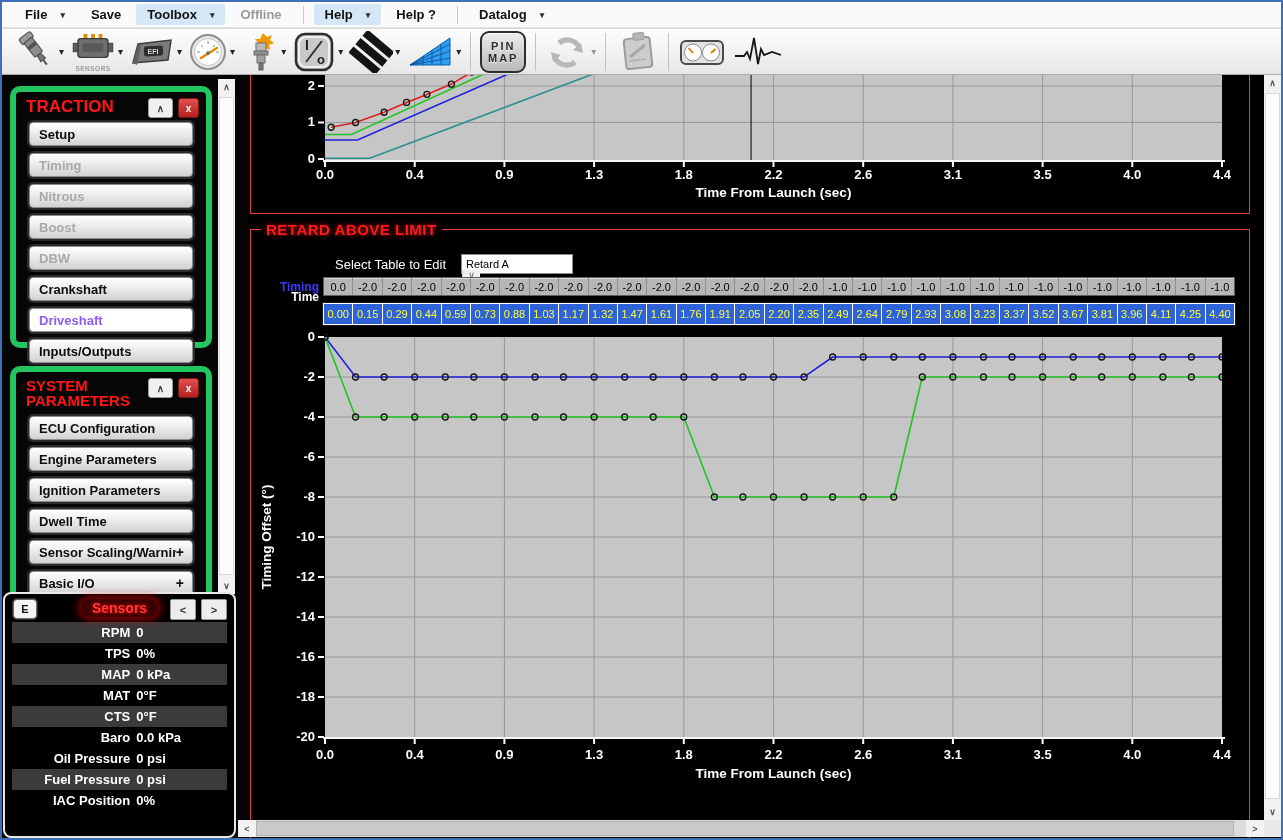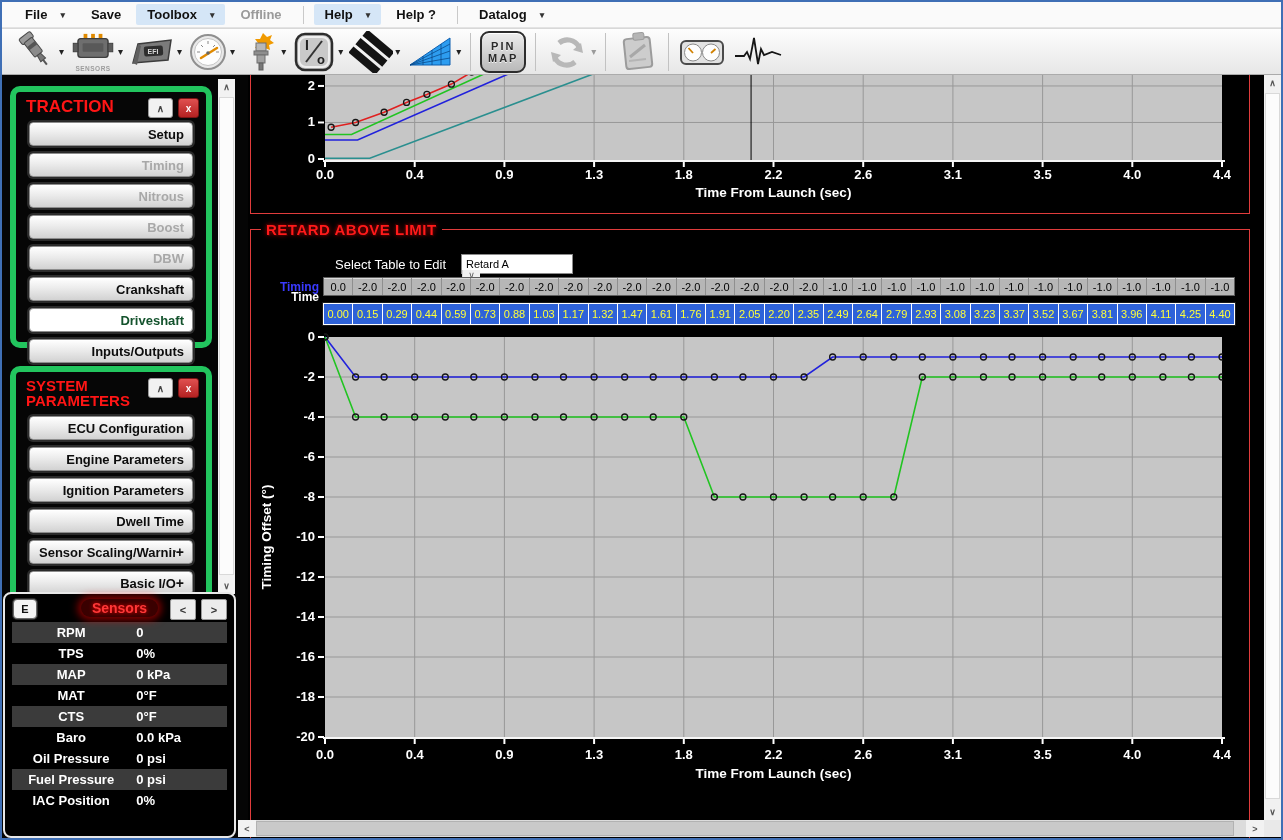--- a/index.html
+++ b/index.html
@@ -36,44 +36,44 @@
   .pctls{position:absolute;right:7px;top:6px;display:flex;gap:5px;}
   .collapse-btn{width:23px;height:18px;background:#f1f1f1;border:1px solid #9a9a9a;border-radius:3px;
                 color:#444;font-size:10px;font-weight:bold;display:flex;align-items:center;justify-content:center;}
   .close-btn{width:19px;height:18px;background:linear-gradient(#e05050,#b42222);border:1px solid #7c1414;
              border-radius:3px;color:#fff;font-size:10px;font-weight:bold;display:flex;align-items:center;justify-content:center;}
   .pbtns{padding:4px 0 6px 0;}
   .pbtn{height:22px;margin:0 13px 7px 13px;border-radius:4px;border:1px solid #8d8d8d;
         background:linear-gradient(#ffffff,#ececec 45%,#d2d2d2);display:flex;align-items:center;
         padding:0 8px 0 9px;font-size:13px;font-weight:bold;color:#0d0d0d;
         box-shadow:0 0 0 2px rgba(45,45,45,.95), inset 0 1px 0 #fff;}
-  .pbtn .pl{flex:1;white-space:nowrap;overflow:hidden;text-align:right;}
+  .pbtn .pl{flex:1;white-space:nowrap;overflow:hidden;}
   .pbtn.dis{color:#a8a8a8;}
-  .pbtn.act{background:#ffffff;color:#14532d;}
+  .pbtn.act{background:#ffffff;color:#8b5cf6;}
   .pplus{font-size:14px;font-weight:bold;color:#111;}
   
   #side-scroll{position:absolute;left:216px;top:4px;width:17px;height:515px;background:#f2f2f2;}
   .sbtn{height:16px;display:flex;align-items:center;justify-content:center;color:#555;
         font-size:9px;font-weight:bold;background:#f2f2f2;}
   .sthumb{position:absolute;left:1px;right:1px;background:#fcfcfc;border:1px solid #d9d9d9;box-sizing:border-box;}
   
   #sensors{position:absolute;left:1px;top:517px;width:233px;height:246px;background:#000;
            border:2px solid #e8e8e8;border-radius:8px;box-sizing:border-box;}
   #sensors .shead{position:relative;height:28px;display:flex;align-items:center;justify-content:center;}
   .ebtn{position:absolute;left:8px;top:5px;width:22px;height:18px;background:#f4f4f4;border:1px solid #6a6a6a;
         border-radius:4px;box-shadow:0 0 0 1px #2a2a2a;color:#111;font-size:11px;font-weight:bold;
         display:flex;align-items:center;justify-content:center;}
   .stitle{color:#ff3838;font-size:14px;font-weight:bold;background:#3a0000;padding:1px 11px;border-radius:9px;
           box-shadow:0 0 9px 3px rgba(255,0,0,.55);text-shadow:0 0 4px #ff0000;}
   .snav{position:absolute;right:7px;top:5px;display:flex;gap:5px;}
   .snav div{width:24px;height:19px;background:#ececec;border:1px solid #9a9a9a;border-radius:2px;
             color:#333;font-size:11px;font-weight:bold;display:flex;align-items:center;justify-content:center;}
   .srow{height:21px;margin:0 7px;display:flex;align-items:center;font-size:13px;font-weight:bold;color:#fff;}
   .srow.alt{background:#3b3b3b;}
-  .slab{width:55%;text-align:center;}
+  .slab{width:55%;text-align:right;}
   .sval{margin-left:6px;}
   
   #main{position:absolute;left:246px;top:73px;width:1016px;height:745px;background:#000;}
   .gb{position:absolute;border:1px solid #e03c3c;box-sizing:border-box;}
   #gb-top{left:2px;top:0;width:1000px;height:139px;border-top:none;overflow:hidden;}
   #gb-retard{left:2px;top:154px;width:1000px;height:664px;}
   #gb-retard-title{position:absolute;left:10px;top:-9px;background:#000;padding:0 5px;
         color:#ff1a1a;font-size:15px;font-weight:bold;letter-spacing:.5px;
         text-shadow:1px 1px 0 #3d0000,-1px -1px 0 #3d0000,0 0 5px rgba(255,0,0,.8);}
   .chart-svg{position:absolute;display:block;}

